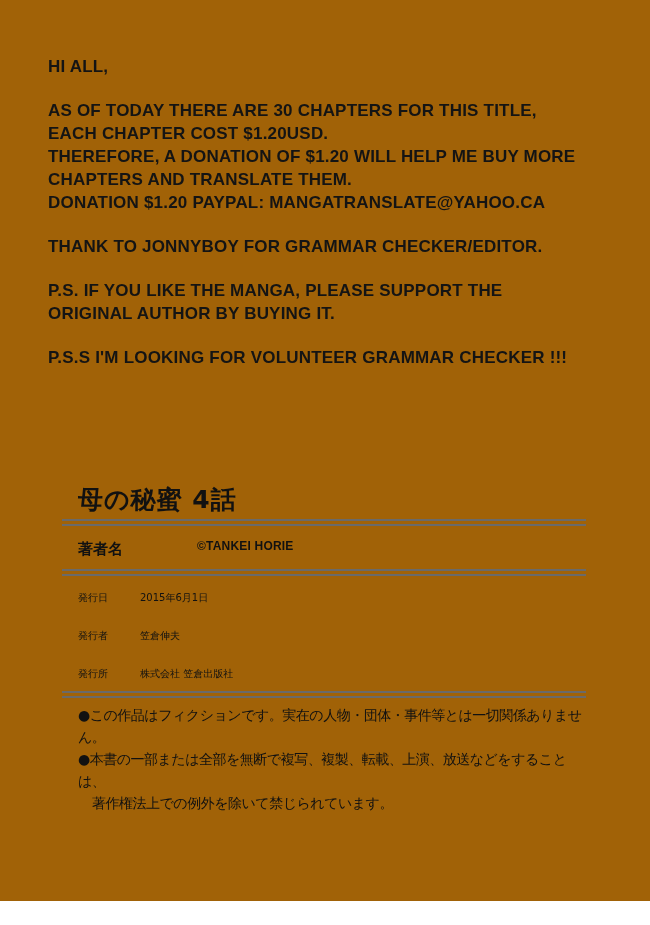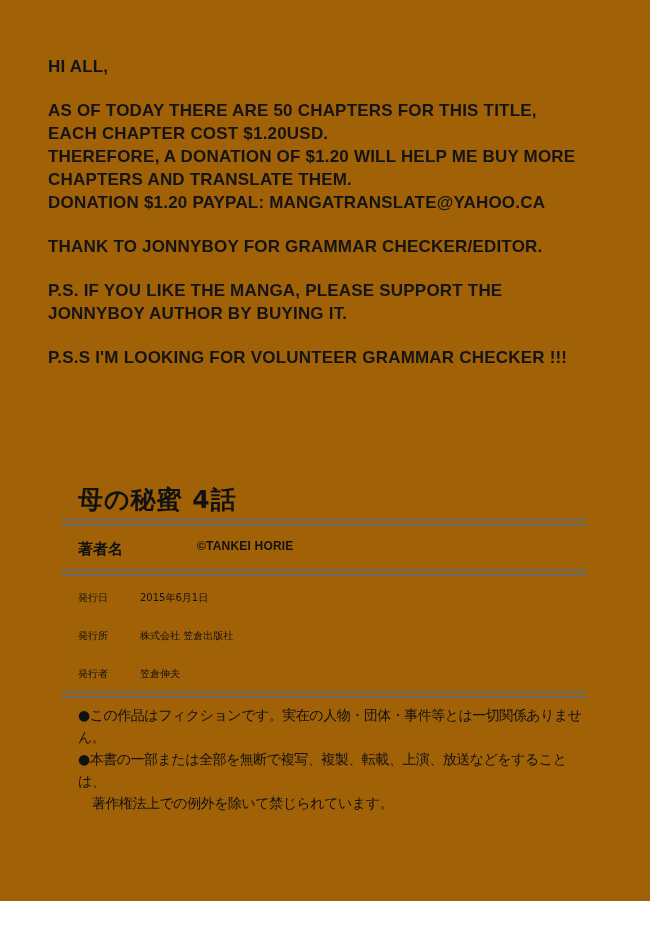--- a/index.html
+++ b/index.html
@@ -97,31 +97,31 @@
 </style>
 </head>
 <body>
 
 <div class="page">
 
   <section class="note">
     <p>HI ALL,</p>
     <p>
       </p>
-      <div>AS OF TODAY THERE ARE 50 CHAPTERS FOR THIS TITLE,</div>
+      <div>AS OF TODAY THERE ARE 30 CHAPTERS FOR THIS TITLE,</div>
       <div>EACH CHAPTER COST $1.20USD.</div>
       <div>THEREFORE, A DONATION OF $1.20 WILL HELP ME BUY MORE</div>
       <div>CHAPTERS AND TRANSLATE THEM.</div>
       <div>DONATION $1.20 PAYPAL: MANGATRANSLATE@YAHOO.CA</div>
     <p></p>
     <p>THANK TO JONNYBOY FOR GRAMMAR CHECKER/EDITOR.</p>
     <p>
       </p>
       <div>P.S. IF YOU LIKE THE MANGA, PLEASE SUPPORT THE</div>
-      <div>JONNYBOY AUTHOR BY BUYING IT.</div>
+      <div>ORIGINAL AUTHOR BY BUYING IT.</div>
     <p></p>
     <p>P.S.S I'M LOOKING FOR VOLUNTEER GRAMMAR CHECKER !!!</p>
   </section>
 
   <section class="colophon">
 
     <h1 class="manga-title">母の秘蜜 4話</h1>
 
     <div class="dline"></div>
 
@@ -133,26 +133,26 @@
     </div>
 
     <div class="dline"></div>
 
     <div class="pub-rows">
       <div class="pub-row">
         <span class="pub-label">発行日</span>
         <span>2015年6月1日</span>
       </div>
       <div class="pub-row">
+        <span class="pub-label">発行者</span>
+        <span>笠倉伸夫</span>
+      </div>
+      <div class="pub-row">
         <span class="pub-label">発行所</span>
         <span>株式会社 笠倉出版社</span>
-      </div>
-      <div class="pub-row">
-        <span class="pub-label">発行者</span>
-        <span>笠倉伸夫</span>
       </div>
     </div>
 
     <div class="dline"></div>
 
     <div class="notices">
       <div>●この作品はフィクションです。実在の人物・団体・事件等とは一切関係ありません。</div>
       <div>●本書の一部または全部を無断で複写、複製、転載、上演、放送などをすることは、</div>
       <div class="notice-cont">著作権法上での例外を除いて禁じられています。</div>
     </div>

